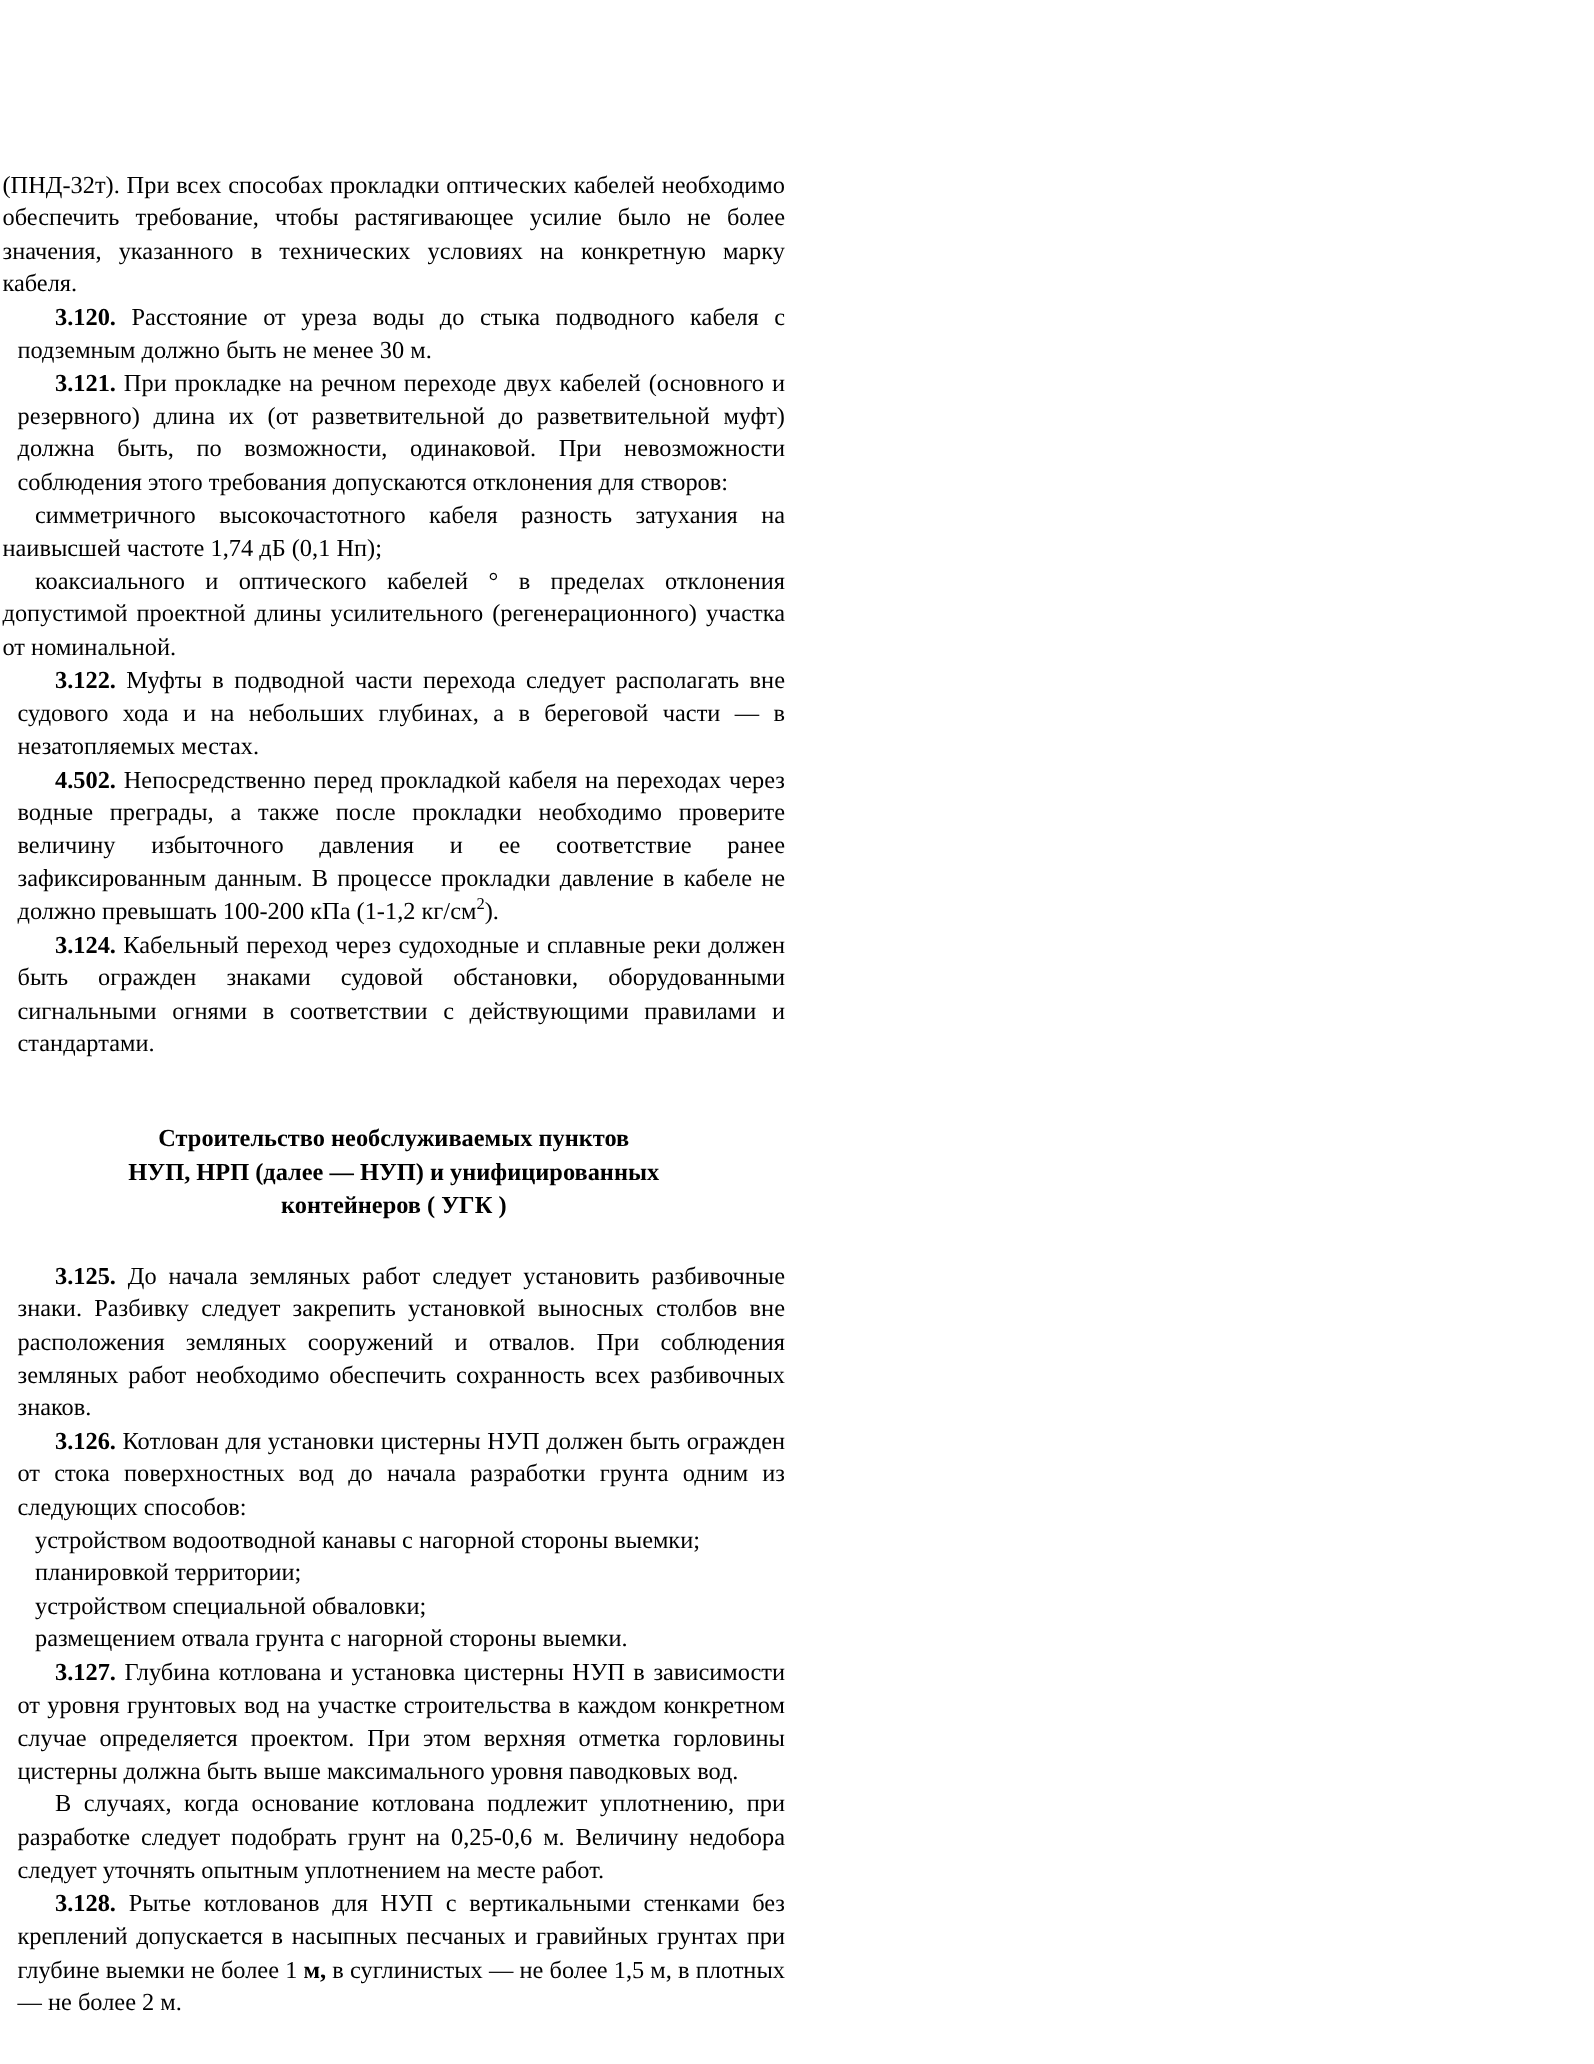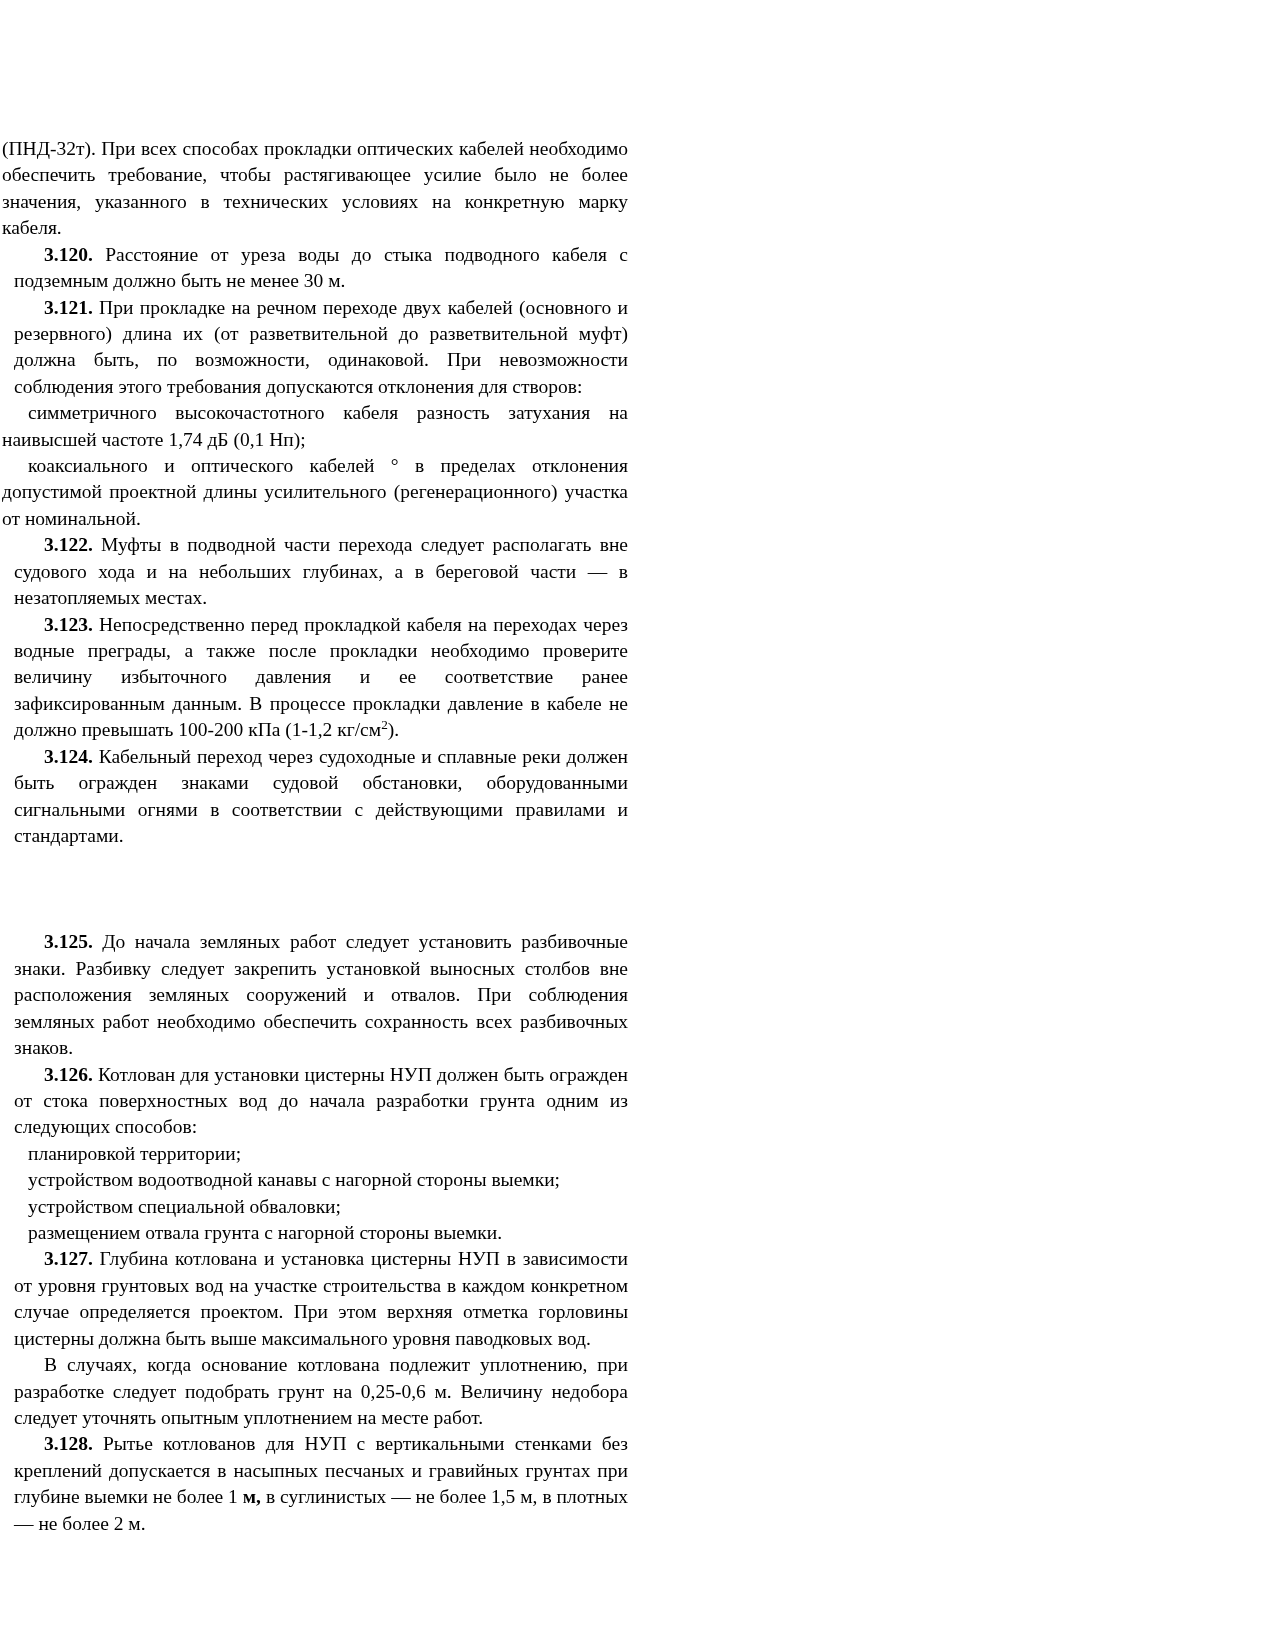--- a/index.html
+++ b/index.html
@@ -82,36 +82,41 @@
     <p class="ind"><span class="num">3.120.</span> <span>Расстояние от уреза воды до стыка подводного кабеля с подземным должно быть не менее 30 м.</span></p>
 
     <p class="ind"><span class="num">3.121.</span> <span>При прокладке на речном переходе двух кабелей (основного и резервного) длина их (от разветвительной до разветвительной муфт) должна быть, по возможности, одинаковой. При невозможности соблюдения этого требования допускаются отклонения для створов:</span></p>
 
     <p class="ind-sm"><span>симметричного высокочастотного кабеля разность затухания на наивысшей частоте 1,74 дБ (0,1 Нп);</span></p>
 
     <p class="ind-sm"><span>коаксиального и оптического кабелей ° в пределах отклонения допустимой проектной длины усилительного (регенерационного) участка от номинальной.</span></p>
 
     <p class="ind"><span class="num">3.122.</span> <span>Муфты в подводной части перехода следует располагать вне судового хода и на небольших глубинах, а в береговой части — в незатопляемых местах.</span></p>
 
-    <p class="ind"><span class="num">3.123.</span> <span>Непосредственно перед прокладкой кабеля на переходах через водные преграды, а также после прокладки необходимо проверите величину избыточного давления и ее соответствие ранее зафиксированным данным. В процессе прокладки давление в кабеле не должно превышать 100-200 кПа (1-1,2 кг/см<sup>2</sup>).</span></p>
+    <p class="ind"><span class="num">4.502.</span> <span>Непосредственно перед прокладкой кабеля на переходах через водные преграды, а также после прокладки необходимо проверите величину избыточного давления и ее соответствие ранее зафиксированным данным. В процессе прокладки давление в кабеле не должно превышать 100-200 кПа (1-1,2 кг/см<sup>2</sup>).</span></p>
 
     <p class="ind"><span class="num">3.124.</span> <span>Кабельный переход через судоходные и сплавные реки должен быть огражден знаками судовой обстановки, оборудованными сигнальными огнями в соответствии с действующими правилами и стандартами.</span></p>
 
     <div class="gap-before-heading"></div>
 
+    <div>
+      <p class="heading">Строительство необслуживаемых пунктов</p>
+      <p class="heading">НУП, НРП (далее — НУП) и унифицированных</p>
+      <p class="heading">контейнеров ( УГК )</p>
+    </div>
 
     <div class="gap-after-heading"></div>
 
     <p class="ind"><span class="num">3.125.</span> <span>До начала земляных работ следует установить разбивочные знаки. Разбивку следует закрепить установкой выносных столбов вне расположения земляных сооружений и отвалов. При соблюдения земляных работ необходимо обеспечить сохранность всех разбивочных знаков.</span></p>
 
     <p class="ind"><span class="num">3.126.</span> <span>Котлован для установки цистерны НУП должен быть огражден от стока поверхностных вод до начала разработки грунта одним из следующих способов:</span></p>
 
+    <p class="ind-sm"><span>устройством водоотводной канавы с нагорной стороны выемки;</span></p>
+
     <p class="ind-sm"><span>планировкой территории;</span></p>
-
-    <p class="ind-sm"><span>устройством водоотводной канавы с нагорной стороны выемки;</span></p>
 
     <p class="ind-sm"><span>устройством специальной обваловки;</span></p>
 
     <p class="ind-sm"><span>размещением отвала грунта с нагорной стороны выемки.</span></p>
 
     <p class="ind"><span class="num">3.127.</span> <span>Глубина котлована и установка цистерны НУП в зависимости от уровня грунтовых вод на участке строительства в каждом конкретном случае определяется проектом. При этом верхняя отметка горловины цистерны должна быть выше максимального уровня паводковых вод.</span></p>
 
     <p class="ind"><span>В случаях, когда основание котлована подлежит уплотнению, при разработке следует подобрать грунт на 0,25-0,6 м. Величину недобора следует уточнять опытным уплотнением на месте работ.</span></p>
 
     <p class="ind"><span class="num">3.128.</span> <span>Рытье котлованов для НУП с вертикальными стенками без креплений допускается в насыпных песчаных и гравийных грунтах при глубине выемки не более 1 <span class="b">м,</span> в суглинистых — не более 1,5 м, в плотных — не более 2 м.</span></p>

